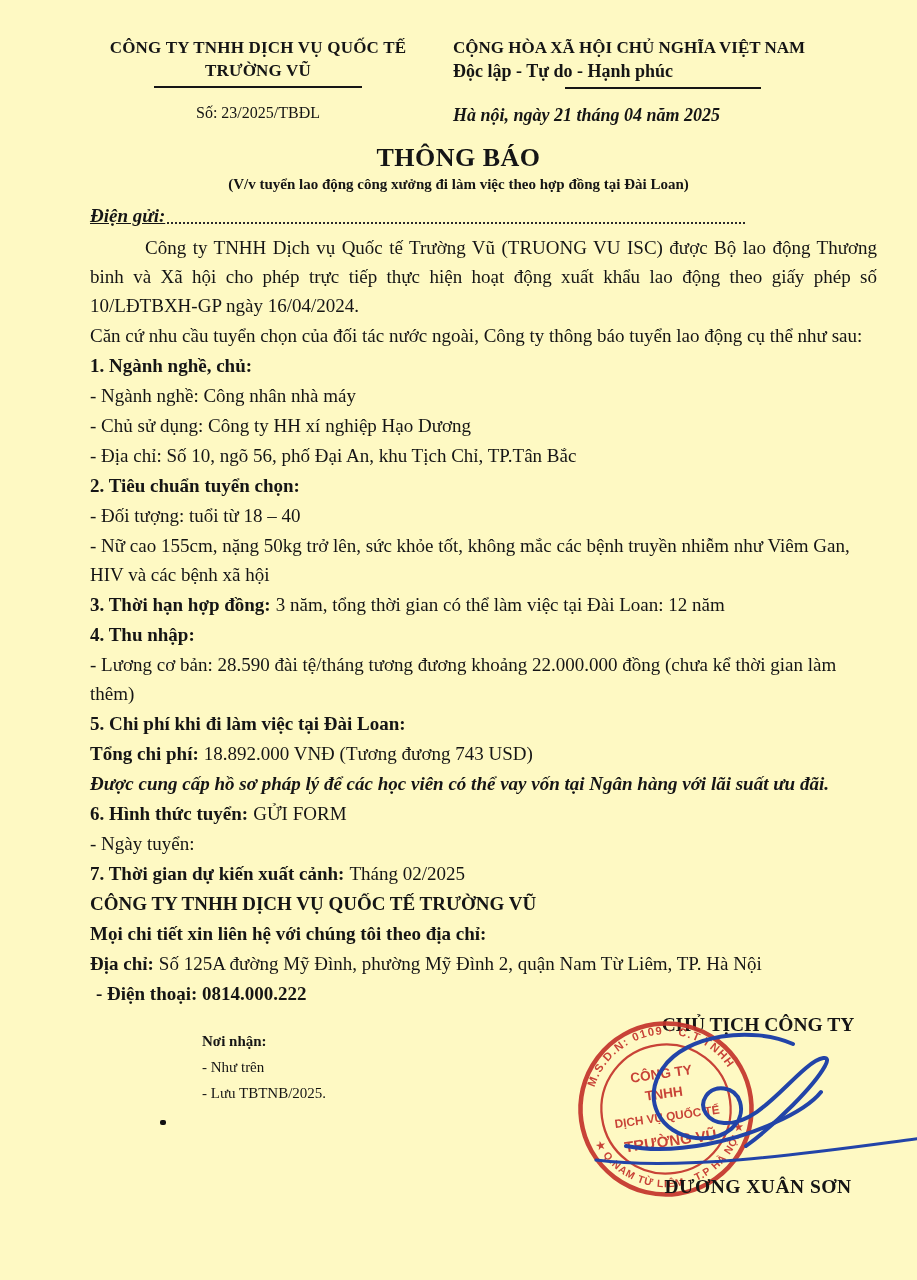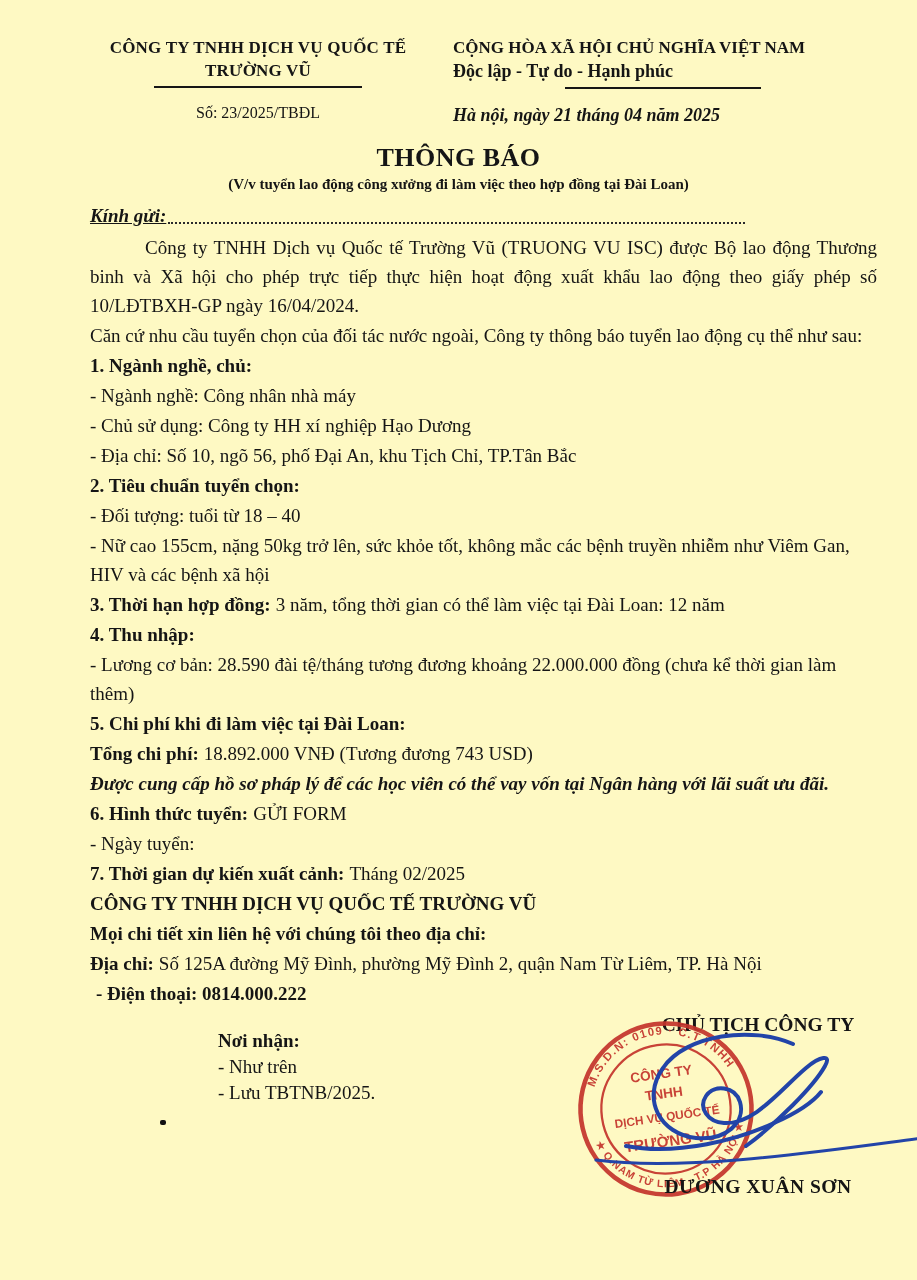--- a/index.html
+++ b/index.html
@@ -32,21 +32,21 @@
   .content p{margin:0 0 1px 0;line-height:29px;}
   .b{font-weight:bold;}
   .lbl{font-weight:bold;margin-right:5px;}
   .kinh-gui{display:flex;align-items:flex-end;width:655px;margin-top:10px;margin-bottom:4px;}
   .kinh-gui .kg-label{font-weight:bold;font-style:italic;text-decoration:underline;font-size:19px;line-height:26px;}
   .kinh-gui .leader{flex:1;border-bottom:2px dotted #2a2a2a;margin-bottom:5px;margin-left:2px;}
   .intro{text-indent:55px;text-align:justify;}
   .note-italic{font-weight:bold;font-style:italic;}
   
   .footer{position:relative;height:330px;margin-top:6px;}
-  .recipients{position:absolute;left:128px;top:14px;font-size:19px;line-height:26px;}
+  .recipients{position:absolute;left:112px;top:14px;font-size:15px;line-height:26px;}
   .recipients .rh{font-weight:bold;}
   .signer-title{position:absolute;left:528px;top:0;width:280px;text-align:center;font-weight:bold;font-size:19.5px;}
   .signer-name{position:absolute;left:528px;top:162px;width:280px;text-align:center;font-weight:bold;font-size:19.5px;letter-spacing:.5px;}
   .stamp-wrap{position:absolute;left:485px;top:4px;width:182px;height:182px;transform:rotate(-8deg);opacity:.92;}
   .sig-wrap{position:absolute;left:478px;top:12px;width:372px;height:152px;}
   .ink-dot{position:absolute;left:160px;top:1120px;width:6px;height:5px;background:#111;border-radius:2px;}
 </style>
 </head>
 <body>
 
@@ -66,21 +66,21 @@
       <div class="date-line">Hà nội, ngày 21 tháng 04 năm 2025</div>
     </div>
   </div>
 
   <div class="title">THÔNG BÁO</div>
   <div class="subtitle">(V/v tuyển lao động công xưởng đi làm việc theo hợp đồng tại Đài Loan)</div>
 
   <div class="content">
 
     <div class="kinh-gui">
-      <span class="kg-label">Kính gửi:</span>
+      <span class="kg-label">Điện gửi:</span>
       <span class="leader"></span>
     </div>
 
     <p class="intro">Công ty TNHH Dịch vụ Quốc tế Trường Vũ (TRUONG VU ISC) được Bộ lao động Thương binh và Xã hội cho phép trực tiếp thực hiện hoạt động xuất khẩu lao động theo giấy phép số 10/LĐTBXH-GP ngày 16/04/2024.</p>
     <p>Căn cứ nhu cầu tuyển chọn của đối tác nước ngoài, Công ty thông báo tuyển lao động cụ thể như sau:</p>
 
     <p class="b">1. Ngành nghề, chủ:</p>
     <p>- Ngành nghề: Công nhân nhà máy</p>
     <p>- Chủ sử dụng: Công ty HH xí nghiệp Hạo Dương</p>
     <p>- Địa chỉ: Số 10, ngõ 56, phố Đại An, khu Tịch Chỉ, TP.Tân Bắc</p>

